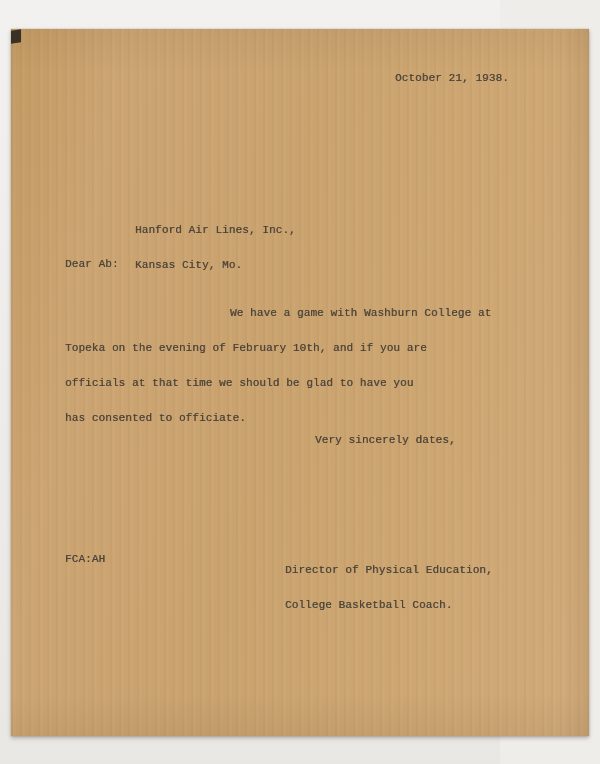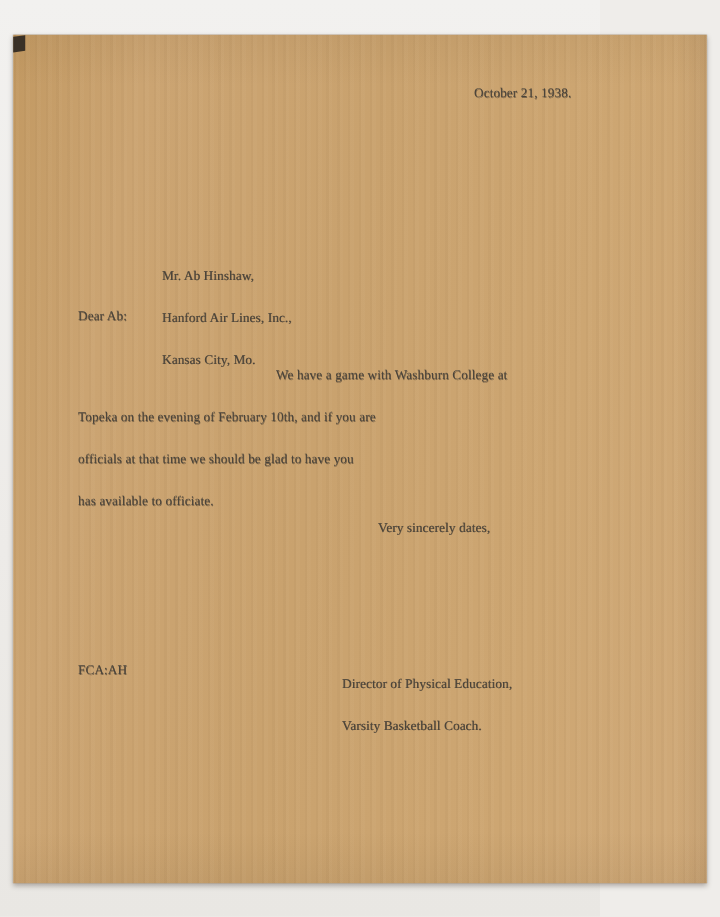--- a/index.html
+++ b/index.html
@@ -9,21 +9,20 @@
     height: 764px;
     background: #efedea;
     font-family: "Liberation Mono", "DejaVu Sans Mono", monospace;
     overflow: hidden;
   }
   .scan-bg {
     position: relative;
     width: 500px;
     height: 764px;
     background: linear-gradient(180deg, #f2f1ef 0%, #edebe8 60%, #e9e7e3 100%);
-    font-family: Liberation Serif, serif;
   }
   .paper {
     position: absolute;
     left: 11px;
     top: 29px;
     width: 578px;
     height: 707px;
     background: linear-gradient(100deg, #c29962 0%, #cba472 16%, #c9a26e 45%, #cda672 74%, #d0aa7a 100%);
     box-shadow: 0 2px 4px rgba(60,50,40,0.35), 0 0 1px rgba(60,50,40,0.4);
   }
@@ -83,40 +82,39 @@
 <body>
 
 <div class="scan-bg">
   <div class="paper">
 
     <div class="scan-artifact"></div>
 
     <div class="txt pos-date">October 21, 1938.</div>
 
     <div class="txt pos-address">
-      <div>Mr. Ab Hinshaw,</div>
       <div>Hanford Air Lines, Inc.,</div>
       <div>Kansas City, Mo.</div>
     </div>
 
     <div class="txt pos-salutation">Dear Ab:</div>
 
     <div class="txt pos-para1">
       <div class="indent-lg">We have a game with Washburn College at</div>
       <div>Topeka on the evening of February 10th, and if you are</div>
       <div>officials at that time we should be glad to have you</div>
-      <div>has available to officiate.</div>
+      <div>has consented to officiate.</div>
     </div>
 
     <div class="txt pos-para2">
     </div>
 
     <div class="txt pos-closing">Very sincerely dates,</div>
 
     <div class="txt pos-signature">
       <div>Director of Physical Education,</div>
-      <div>Varsity Basketball Coach.</div>
+      <div>College Basketball Coach.</div>
     </div>
 
     <div class="txt pos-reference">FCA:AH</div>
 
   </div>
 </div>
 
 </body></html>

